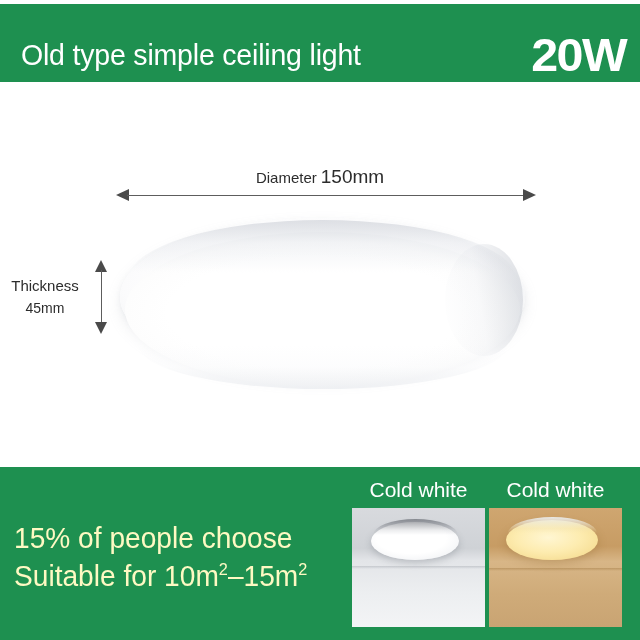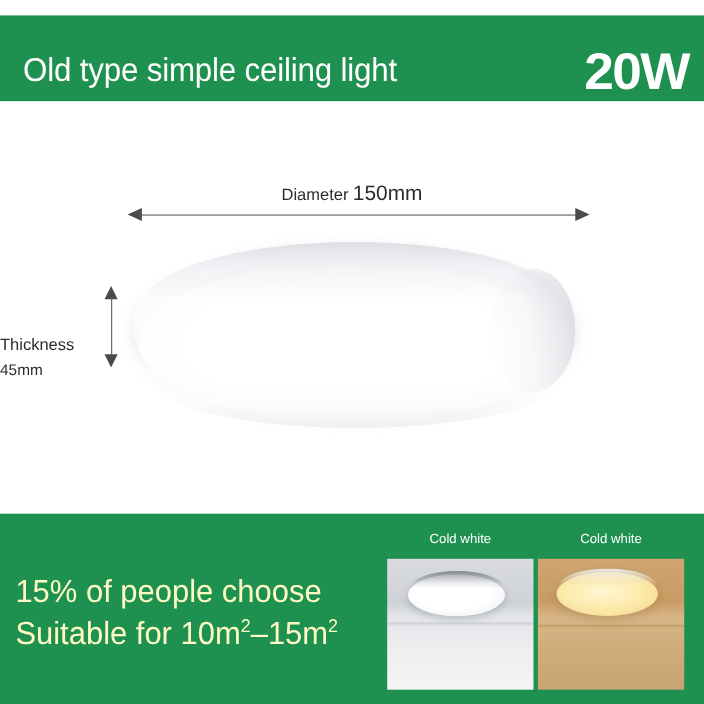--- a/index.html
+++ b/index.html
@@ -11,21 +11,21 @@
     width: 640px;
     height: 640px;
     font-family: "Liberation Sans", sans-serif;
     overflow: hidden;
     position: relative;
   }
 
   
   #header-banner {
     position: absolute;
-    left: 0; top: 14px;
+    left: 0; top: 4px;
     width: 640px; height: 78px;
     background: #1e9050;
   }
   #header-title {
     position: absolute;
     left: 21px;
     top: 31px;
     font-size: 30px;
     line-height: 40px;
     color: #ffffff;
@@ -133,22 +133,23 @@
     position: absolute;
     left: 0; bottom: 0;
     width: 0; height: 0;
     border-left: 6px solid transparent;
     border-right: 6px solid transparent;
     border-top: 12px solid #4a4a4a;
   }
   #thickness-label {
     position: absolute;
     left: 0;
-    top: 196px;         
+    top: 168px;         
     width: 90px;
+    text-align: center;
     color: #2c2c2c;
     line-height: 23px;
   }
   #thickness-label .th-word { font-size: 15px; display: block; }
   #thickness-label .th-value { font-size: 14px; display: block; }
 
   
   #lamp-figure {
     position: absolute;
     left: 120px;
@@ -230,21 +231,21 @@
   }
 
   
   .swatch-group {
     position: absolute;
     top: 13px;          
   }
   #swatch-cold { left: 352px; width: 133px; }
   #swatch-warm { left: 489px; width: 133px; }
   .swatch-caption {
-    font-size: 12px;
+    font-size: 21px;
     color: #ffffff;
     text-align: center;
     line-height: 20px;
     white-space: nowrap;
   }
   .swatch-photo {
     position: relative;
     margin-top: 8px;
     width: 133px;
     height: 119px;

